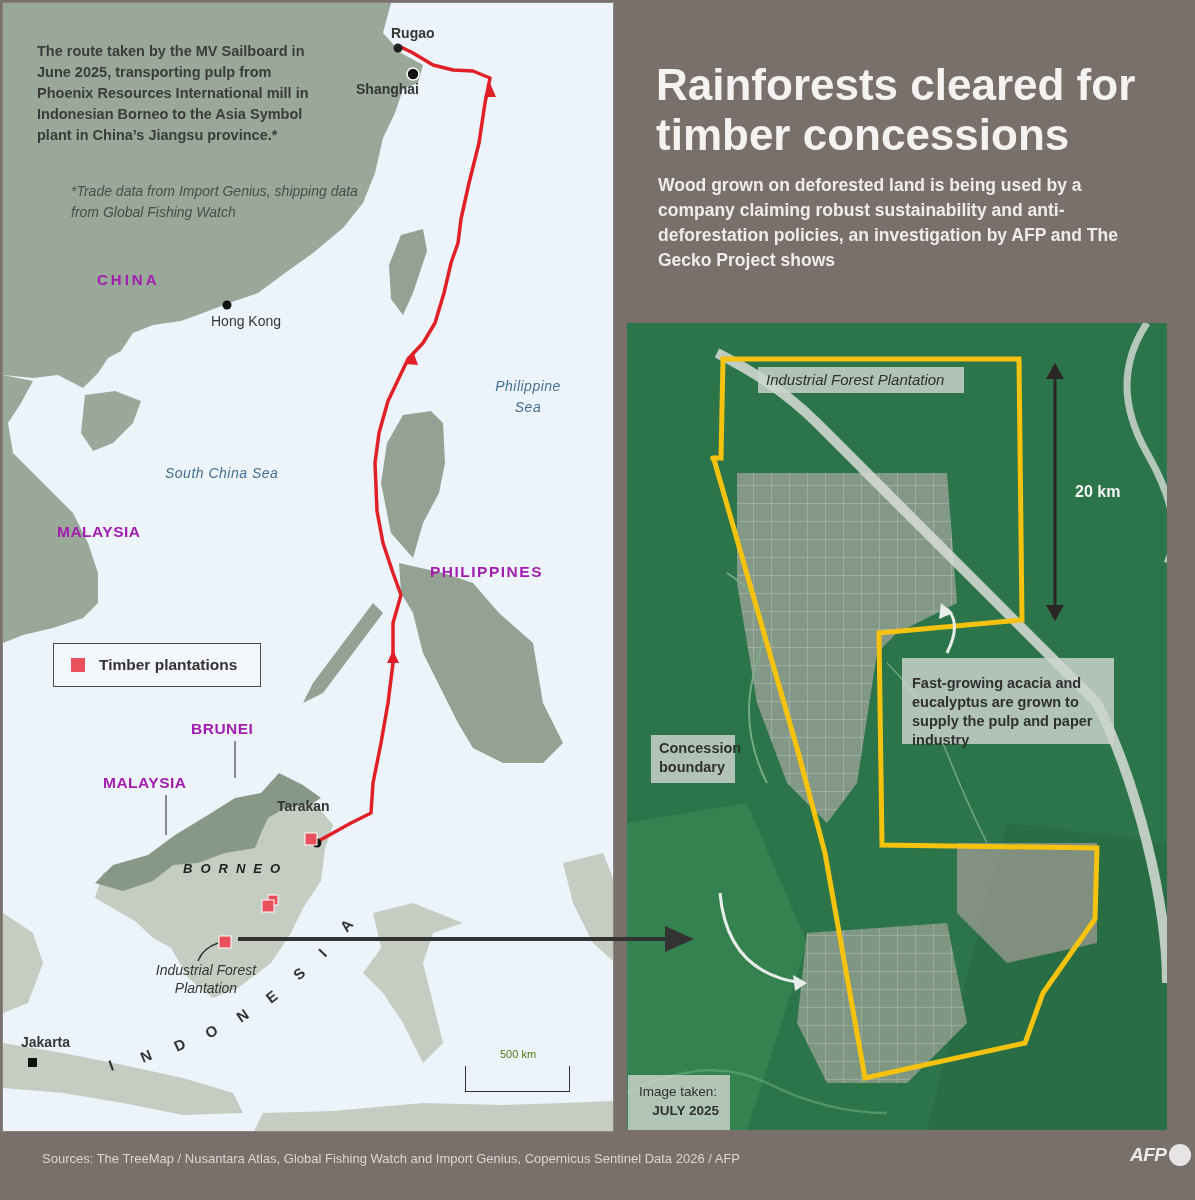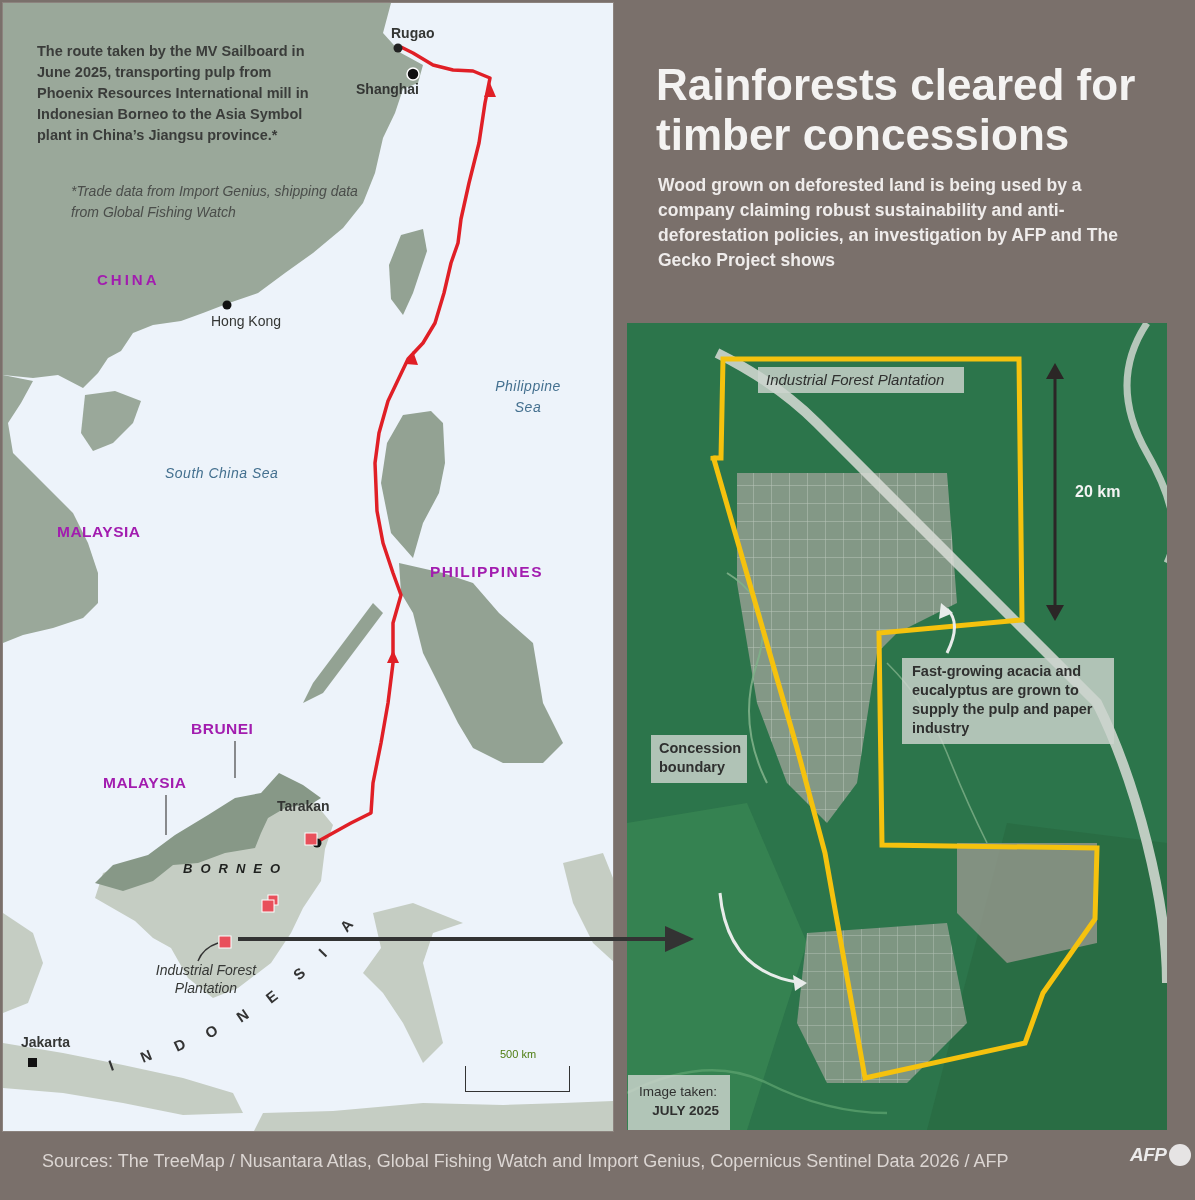--- a/index.html
+++ b/index.html
@@ -58,29 +58,29 @@
     position: absolute; left: 627px; top: 323px; width: 540px; height: 807px;
     background: #2f7a4f; overflow: hidden;
   }
   .sat svg { position: absolute; left: 0; top: 0; }
 
   .box-label {
     position: absolute; background: rgba(205, 212, 206, 0.82); color: #2f302f;
     font-size: 14.5px; line-height: 19px; font-weight: bold; padding: 5px 8px;
   }
   .ifp-box { left: 758px; top: 367px; width: 206px; height: 26px; padding: 3px 8px; font-style: italic; font-weight: normal; font-size: 15px; }
-  .fast-box { left: 902px; top: 658px; width: 212px; height: 86px; padding: 4px 10px; }
-  .conc-box { left: 651px; top: 735px; width: 96px; height: 48px; padding: 4px 8px; }
+  .fast-box { left: 902px; top: 658px; width: 212px; height: 86px; padding: 16px 10px; }
+  .conc-box { left: 651px; top: 735px; width: 84px; height: 48px; padding: 4px 8px; }
   .date-box { left: 628px; top: 1075px; width: 102px; height: 55px; padding: 7px 11px; font-weight: normal; font-size: 13.5px; line-height: 19px; }
   .date-box b { display: block; font-weight: bold; text-align: right; }
 
   .km-label { position: absolute; left: 1075px; top: 483px; font-size: 16px; font-weight: bold; color: #f3f3f3; }
 
   .sources {
-    position: absolute; left: 42px; top: 1151px; font-size: 18px; color: #dcd6d3;
+    position: absolute; left: 42px; top: 1151px; font-size: 13px; color: #dcd6d3;
   }
   .afp-logo { position: absolute; left: 1130px; top: 1144px; display: flex; align-items: center; gap: 2px; }
   .afp-logo .afp-text { font-size: 19px; font-weight: bold; font-style: italic; color: #ecebeb; letter-spacing: -0.5px; }
   .afp-logo .afp-dot { width: 22px; height: 22px; border-radius: 50%; background: #e6e4e4; }
 
   .link-arrow { position: absolute; left: 0; top: 0; pointer-events: none; }
 </style>
 </head>
 <body>
 
@@ -155,20 +155,24 @@
   <div class="lbl lbl-sea" style="left:162px;top:462px;">South China Sea</div>
   <div class="lbl lbl-country" style="left:54px;top:520px;">MALAYSIA</div>
   <div class="lbl lbl-country" style="left:427px;top:560px;letter-spacing:1.5px;">PHILIPPINES</div>
   <div class="lbl lbl-country" style="left:188px;top:717px;">BRUNEI</div>
   <div class="lbl lbl-country" style="left:100px;top:771px;">MALAYSIA</div>
   <div class="lbl lbl-city" style="left:274px;top:795px;">Tarakan</div>
   <div class="lbl lbl-borneo" style="left:180px;top:851px;margin-top:7px;">BORNEO</div>
   <div class="lbl lbl-ifp" style="left:148px;top:958px;width:110px;white-space:normal;">Industrial Forest Plantation</div>
   <div class="lbl lbl-city" style="left:18px;top:1031px;">Jakarta</div>
 
+  <div class="legend">
+    <span class="swatch"></span>
+    <span class="legend-label">Timber plantations</span>
+  </div>
 
   <div class="scalebar"></div>
   <div class="scalebar-label" style="left:497px;">500 km</div>
 </div>
 
 <h1 class="title">Rainforests cleared for timber concessions</h1>
 <p class="subtitle">Wood grown on deforested land is being used by a company claiming robust sustainability and anti-deforestation policies, an investigation by AFP and The Gecko Project shows</p>
 
 <div class="sat">
   <svg width="540" height="807" viewBox="0 0 540 807">

